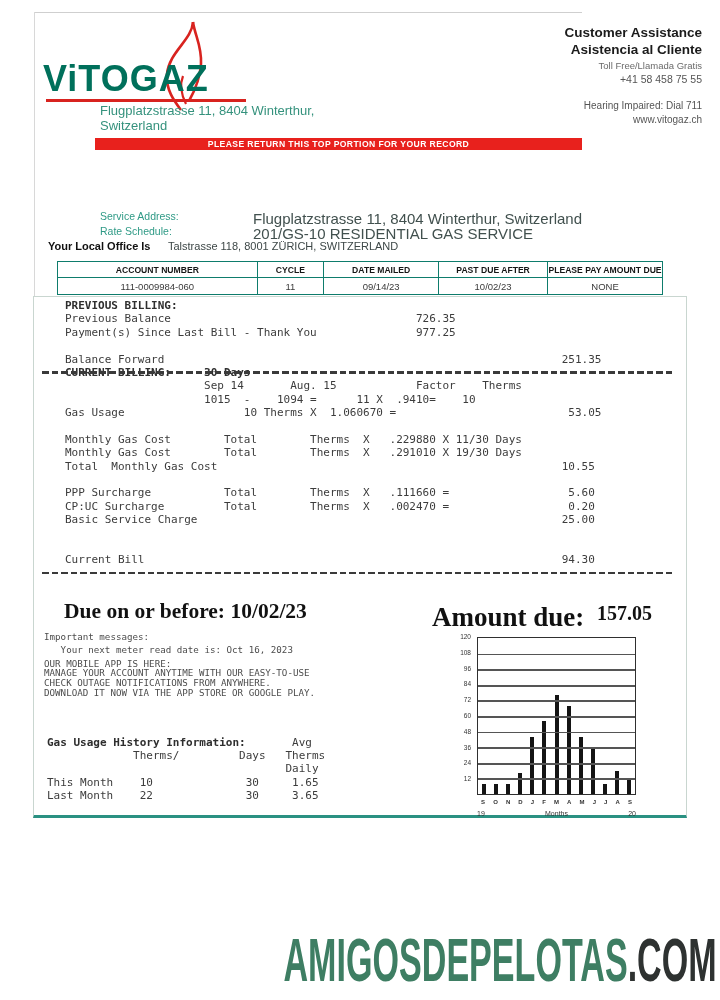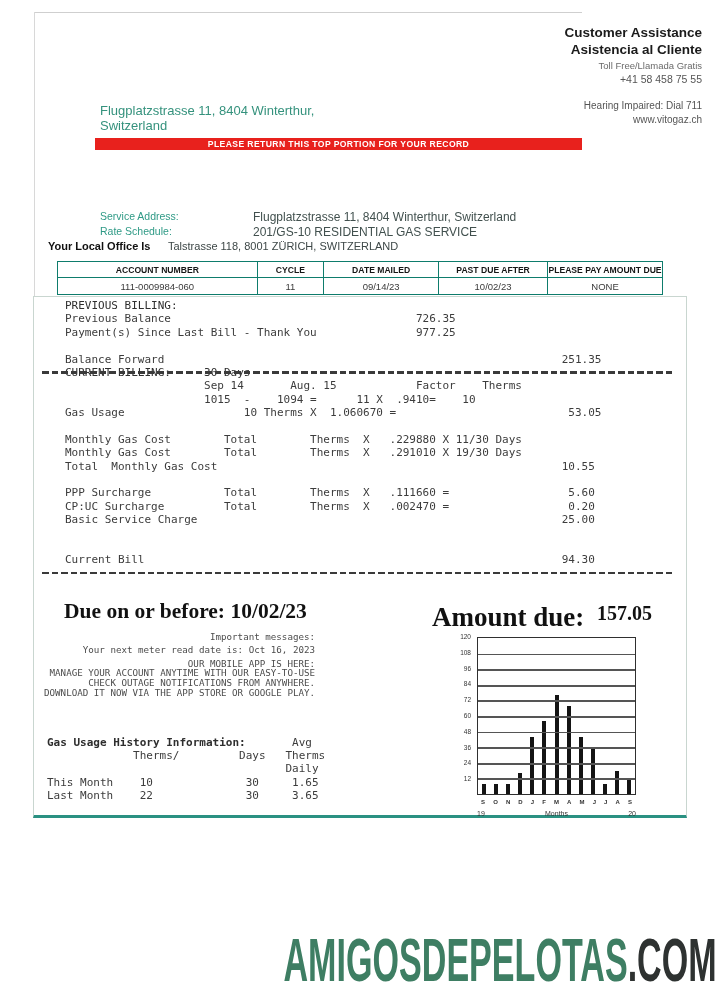--- a/index.html
+++ b/index.html
@@ -30,57 +30,57 @@
   .banner{position:absolute;left:95px;top:138px;width:487px;height:12px;background:#e8211d;
           color:#fff;font-size:8.6px;font-weight:bold;letter-spacing:.4px;
           display:flex;align-items:center;justify-content:center;}
 
   
   .recip{position:absolute;left:140px;top:161px;color:#3f4a49;}
   .recip .name{font-size:12px;font-weight:bold;color:#2b3433;line-height:15px;}
   .recip .l{font-size:11.5px;line-height:15px;}
 
   .svc-label{position:absolute;color:#2f9a86;font-size:10.5px;}
-  .svc-value{position:absolute;color:#41504e;font-size:12px;text-align:right;}
+  .svc-value{position:absolute;color:#41504e;font-size:15px;text-align:right;}
   .local-label{position:absolute;left:48px;top:240px;font-size:11px;font-weight:bold;color:#111;}
   .local-value{position:absolute;left:168px;top:240px;font-size:11px;color:#3d4747;}
 
   
   .acct{position:absolute;left:57px;top:261px;width:606px;border-collapse:collapse;}
   .acct th,.acct td{border:1.6px solid #0e7c6c;text-align:center;padding:0;}
   .acct th{font-size:8.6px;font-weight:bold;color:#151515;height:15px;}
   .acct td{font-size:9.5px;color:#3a3a3a;height:16px;}
 
   
   .bodybox{position:absolute;left:33px;top:296px;width:654px;height:522px;
            border:1px solid #c9d6d0;border-bottom:3px solid #2a9182;box-sizing:border-box;}
 
   
   .mono{position:absolute;left:42px;top:299px;width:632px;
         font-family:"DejaVu Sans Mono",monospace;color:#3c3c3c;}
   .m{height:13.4px;line-height:13.4px;font-size:11px;white-space:pre;padding-left:23px;position:relative;}
-  .m.bold{font-weight:normal;color:#2e2e2e;}
+  .m.bold{font-weight:bold;color:#2e2e2e;}
   .m.outdent{padding-left:0;}
   .m.overlay::before{content:"";position:absolute;left:0;right:2px;top:5px;height:2.6px;
         background:repeating-linear-gradient(90deg,#3a3a3a 0 6.5px,transparent 6.5px 9.6px);}
   .dashrow{height:13.4px;position:relative;}
   .dashrow::after{content:"";position:absolute;left:0;right:2px;top:5px;height:2.6px;
         background:repeating-linear-gradient(90deg,#3a3a3a 0 6.5px,transparent 6.5px 9.6px);}
 
   
   .due-text{position:absolute;left:64px;top:599px;font-family:"Liberation Serif",serif;
             font-size:21.5px;font-weight:bold;color:#111;}
   .amt-label{position:absolute;left:432px;top:602px;font-family:"Liberation Serif",serif;
              font-size:27px;font-weight:bold;color:#111;}
   .amt-value{position:absolute;left:558px;top:602px;width:94px;text-align:right;
              font-family:"Liberation Serif",serif;font-size:20px;font-weight:bold;color:#111;}
 
   
   .im{position:absolute;left:44px;top:632px;font-family:"DejaVu Sans Mono",monospace;color:#4c4c4c;}
-  .im-line{font-size:9.2px;line-height:9.8px;white-space:pre;text-align:right;}
+  .im-line{font-size:9.2px;line-height:9.8px;white-space:pre;}
   .im-line.sp{margin-bottom:3.5px;}
 
   
   .hist{position:absolute;left:47px;top:736px;font-family:"DejaVu Sans Mono",monospace;color:#3c3c3c;}
   .h-line{font-size:11px;line-height:13.2px;white-space:pre;}
   .h-title{font-weight:bold;color:#2e2e2e;}
 
   
   .chart{position:absolute;left:450px;top:628px;width:225px;height:198px;}
   .plot{position:absolute;left:27px;top:9px;width:159px;height:158px;border:1.8px solid #2f2f2f;box-sizing:border-box;}
@@ -103,20 +103,29 @@
   .footer .d{color:#2e3231;}
 </style>
 </head>
 <body>
 
 <div class="page">
 
   <div class="hair-top"></div>
   <div class="hair-left"></div>
 
+  <div class="logo">
+    <svg class="flame" width="48" height="96" viewBox="0 0 48 96">
+      <path d="M34 2 C33 20 10 32 8 54 C6.5 70 16 82 22 90" stroke="#d8231f" fill="none" stroke-width="2.6"></path>
+      <path d="M34 2 C36 16 43 26 42 44 C41 60 35 72 30 81" stroke="#d8231f" fill="none" stroke-width="2.6"></path>
+      <path d="M24 56 C20 66 23 76 27 84" stroke="#d8231f" fill="none" stroke-width="2.2"></path>
+    </svg>
+    <div class="word">ViTOGAZ</div>
+    <div class="underline"></div>
+  </div>
   <div class="logo-addr">
     <div>Flugplatzstrasse 11, 8404 Winterthur,</div>
     <div>Switzerland</div>
   </div>
 
   <div class="cust">
     <div class="t1">Customer Assistance</div>
     <div class="t1">Asistencia al Cliente</div>
     <div class="t2">Toll Free/Llamada Gratis</div>
     <div class="t3">+41 58 458 75 55</div>

